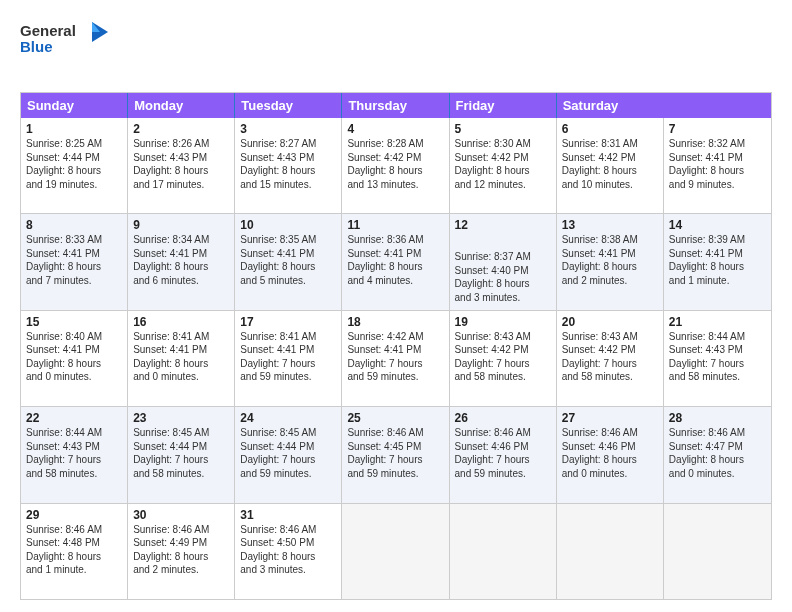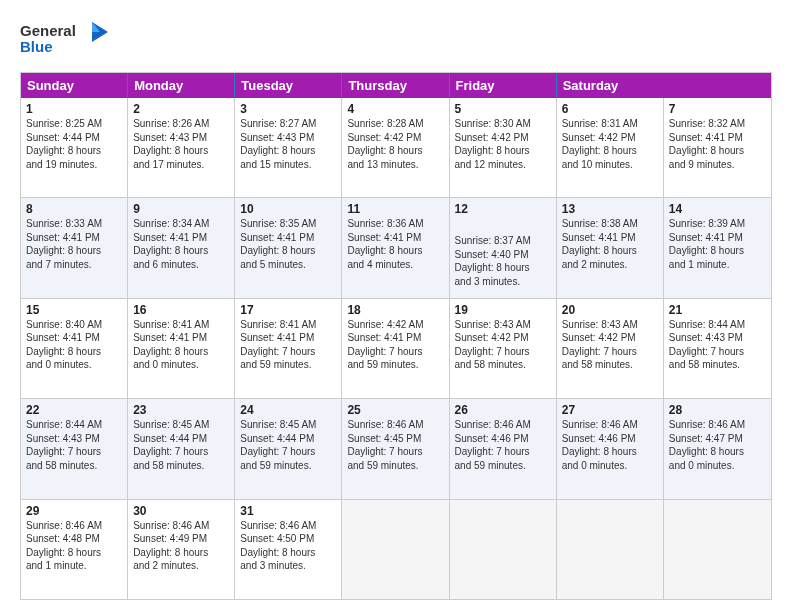--- a/index.html
+++ b/index.html
@@ -9,20 +9,21 @@
       width: 792px;
       height: 612px;
       overflow: hidden;
     }
     .page {
       width: 792px;
       height: 612px;
       padding: 18px 20px 12px 20px;
       display: flex;
       flex-direction: column;
+      gap: 20px;
     }
     .header {
       display: flex;
       justify-content: space-between;
       align-items: flex-start;
       margin-bottom: 10px;
     }
     .logo {
       display: flex;
       align-items: center;
@@ -43,21 +44,21 @@
     }
     .calendar {
       flex: 1;
       display: flex;
       flex-direction: column;
       border: 1px solid #ccc;
     }
     .cal-header {
       display: grid;
       grid-template-columns: repeat(7, 1fr);
-      background: #a21caf;
+      background: #8b5cf6;
     }
     .cal-header-cell {
       color: #fff;
       font-weight: bold;
       font-size: 13px;
       padding: 5px 6px;
       text-align: left;
       border-right: 1px solid #2979c8;
     }
     .cal-header-cell:last-child { border-right: none; }

